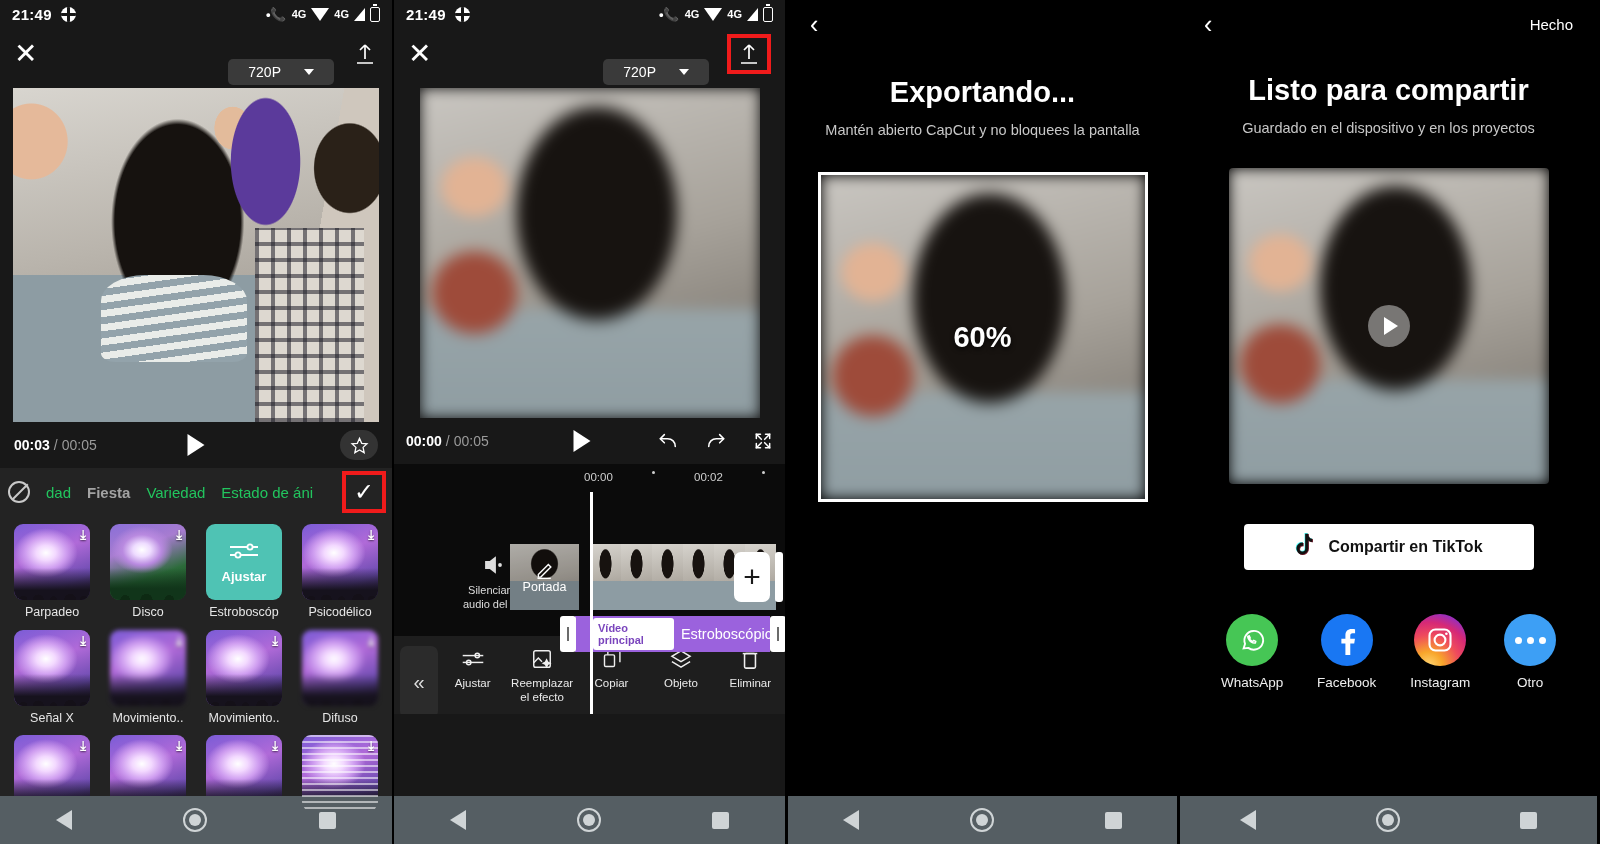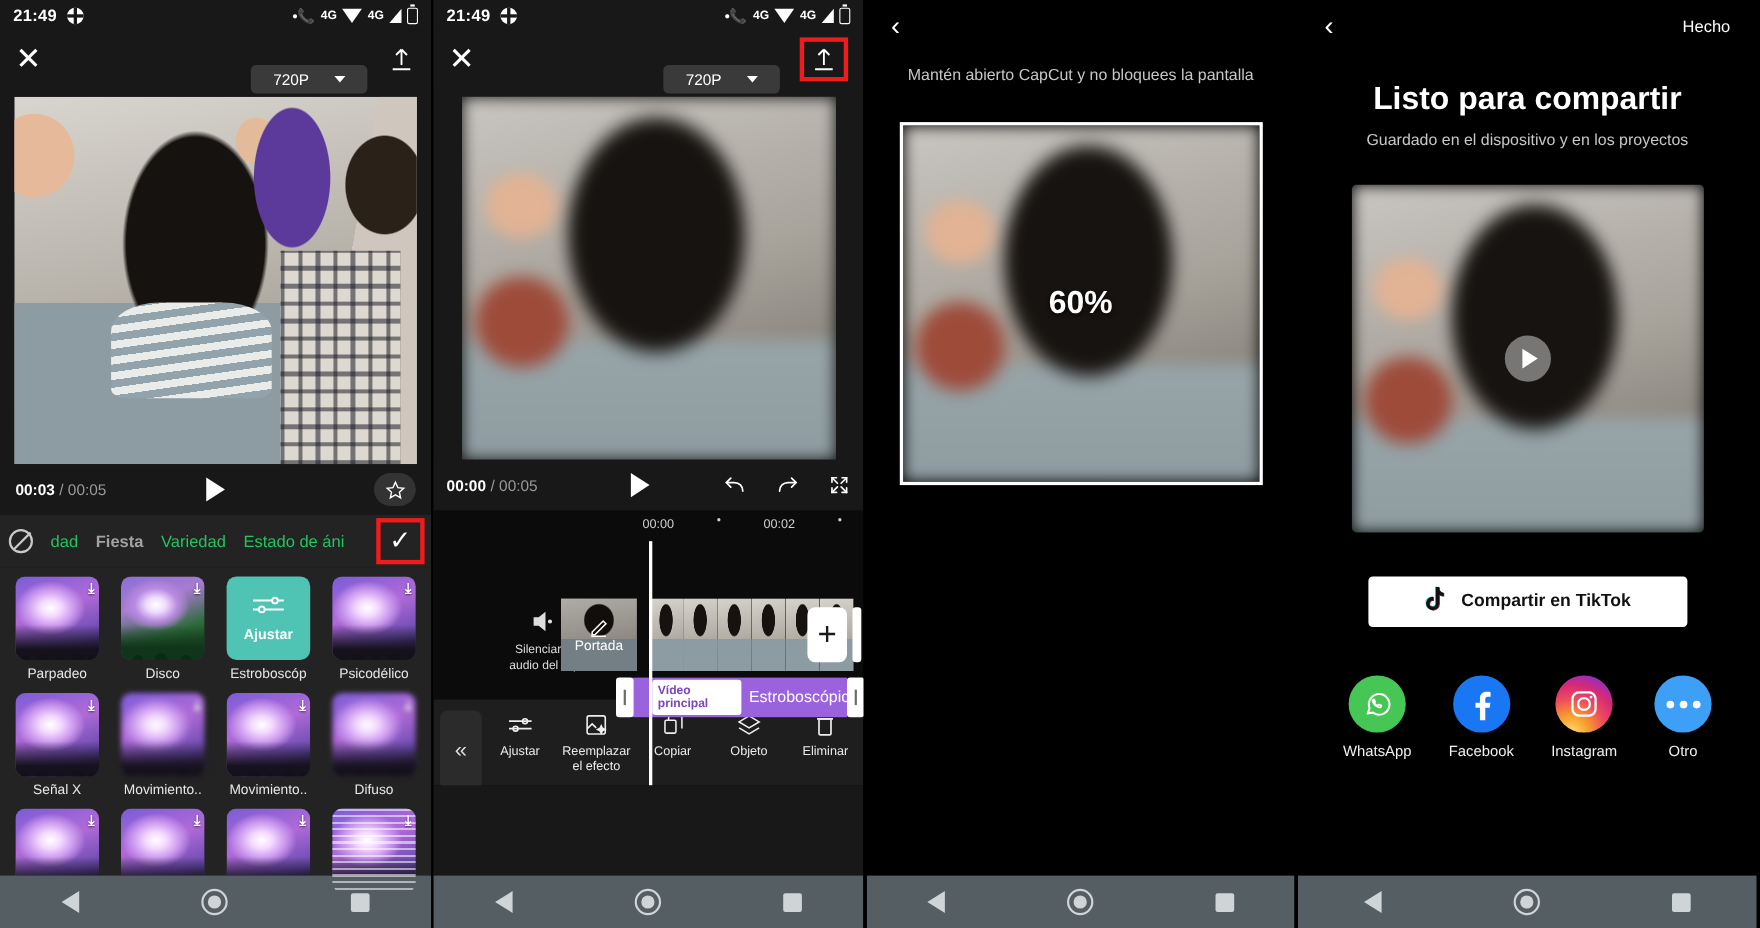--- a/index.html
+++ b/index.html
@@ -669,20 +669,21 @@
           <i></i>
         </span>
       <span class="nav-rec"></span>
     </div>
   </div>
 
   <div class="panel p3">
     <div class="p3-top">
       <span class="chev">‹</span>
     </div>
+    <div class="p3-title">Exportando...</div>
     <div class="p3-sub">Mantén abierto CapCut y no bloquees la pantalla</div>
 
     <div class="export-frame">
       <div class="photo ph-blur"></div>
       <span class="pct">60%</span>
       <div class="prog-track">
         <div class="prog-fill" id="progfill" style="width: 60%;"></div>
       </div>
     </div>
 

